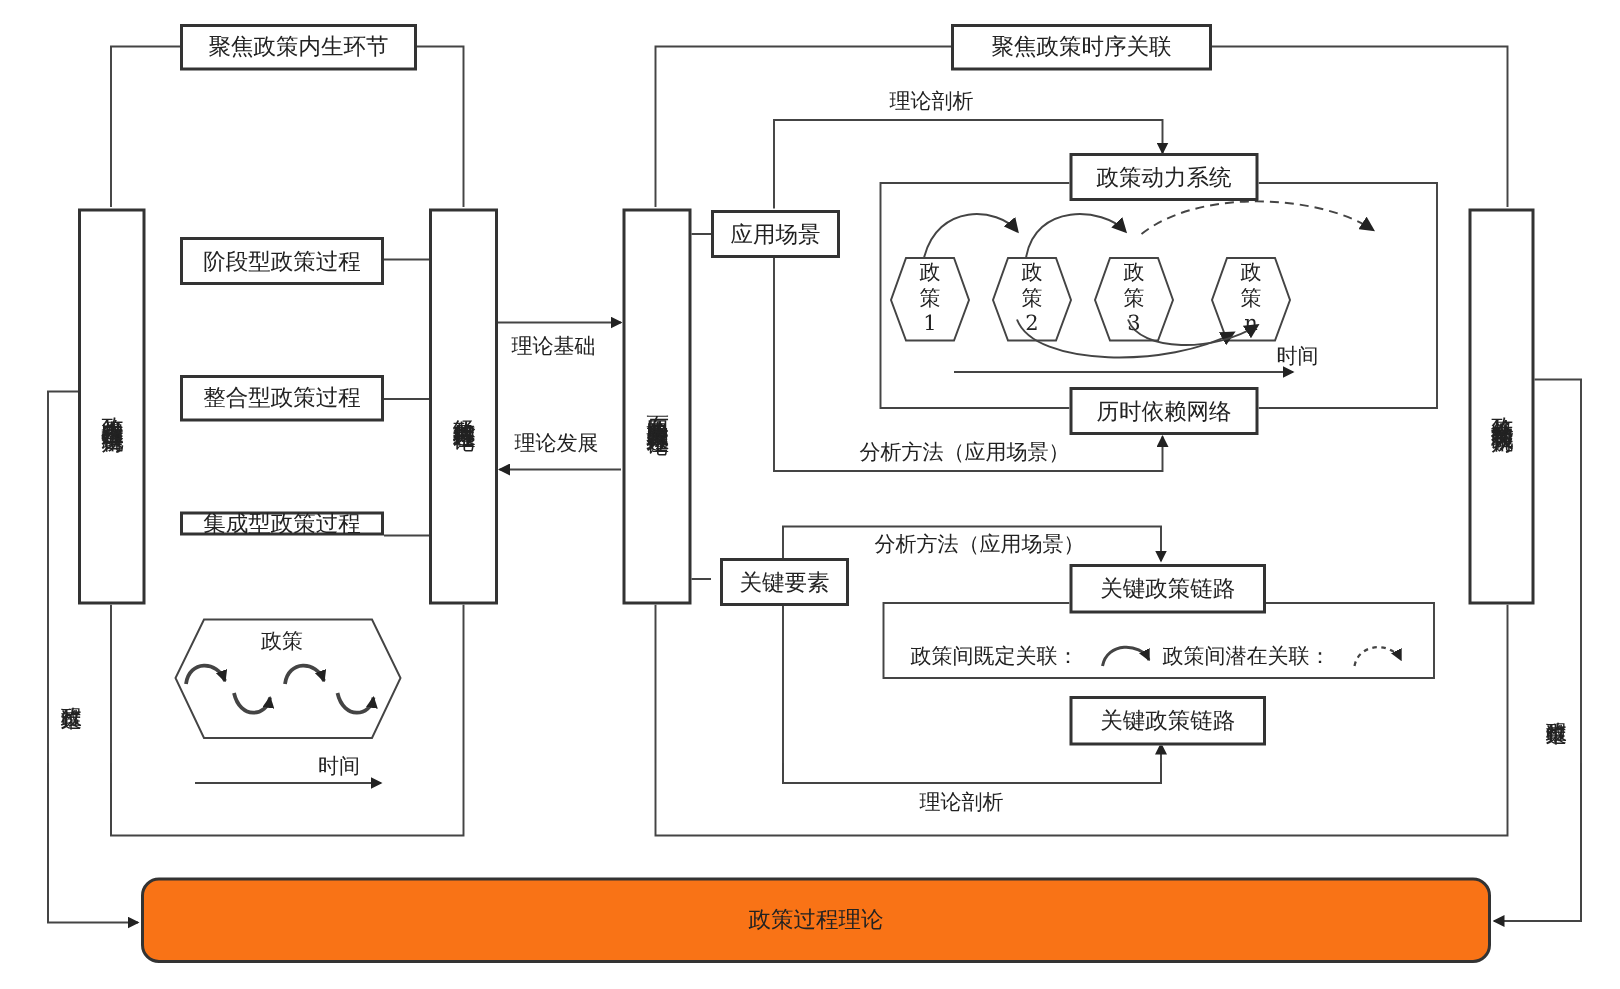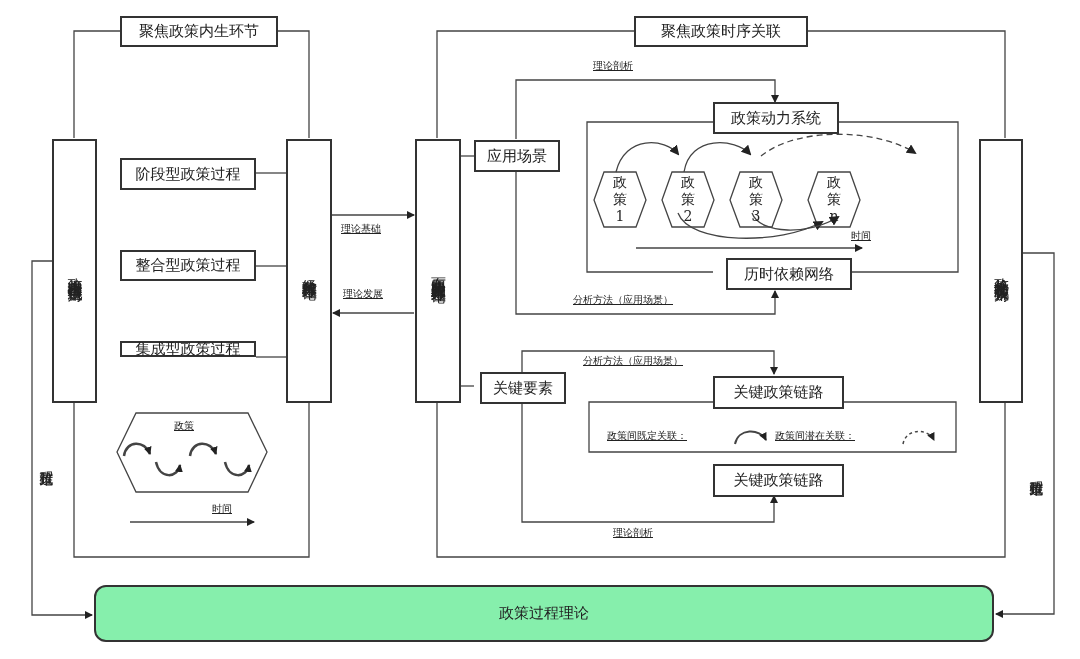--- a/index.html
+++ b/index.html
@@ -4,24 +4,24 @@
 <style>
   html, body { margin: 0; padding: 0; background: #ffffff; }
   body { width: 1080px; height: 659px; position: relative; overflow: hidden;
          font-family: "DejaVu Serif", "Liberation Serif", serif; color: #222; }
   #wires { position: absolute; left: 0; top: 0; width: 1080px; height: 659px; }
   .box { position: absolute; box-sizing: border-box; border: 2px solid #333; background: #fff;
          display: flex; align-items: center; justify-content: center; font-size: 15px; white-space: nowrap; }
   .vbox { position: absolute; box-sizing: border-box; border: 2px solid #333; background: #fff;
           display: flex; align-items: center; justify-content: center; }
   .vtext { writing-mode: vertical-rl; text-orientation: upright; font-size: 15px; letter-spacing: 1px; line-height: 1; }
-  .lbl { position: absolute; font-size: 10px; white-space: nowrap; background: transparent; text-decoration: underline; }
+  .lbl { position: absolute; font-size: 14px; white-space: nowrap; background: transparent; }
   .vlbl { position: absolute; writing-mode: vertical-rl; text-orientation: upright; font-size: 14px; line-height: 1; }
   .base { position: absolute; left: 94px; top: 585px; width: 900px; height: 57px; box-sizing: border-box;
-          border: 2px solid #333; border-radius: 12px; background: #86efac;
+          border: 2px solid #333; border-radius: 12px; background: #f97316;
           display: flex; align-items: center; justify-content: center; font-size: 15px; }
   .hex-txt { position: absolute; font-size: 14px; text-align: center; line-height: 17px; width: 40px; }
 </style>
 </head>
 <body>
 
 <svg id="wires" viewBox="0 0 1080 659">
   <defs>
     <marker id="ah" markerWidth="8" markerHeight="8" refX="7" refY="4" orient="auto" markerUnits="userSpaceOnUse">
       <path d="M0,0 L8,4 L0,8 z" fill="#222"></path>
@@ -144,21 +144,21 @@
   <div>策</div>
   <div>3</div>
 </div>
 <div class="hex-txt" style="left:814px;top:174px;">
   <div>政</div>
   <div>策</div>
   <div>n</div>
 </div>
 <div class="lbl" style="left:851px;top:229px;">时间</div>
 
-<div class="box" style="left:713px;top:258px;width:126px;height:32px;margin-left:13px;">
+<div class="box" style="left:713px;top:258px;width:126px;height:32px;">
   <span>历时依赖网络</span>
 </div>
 <div class="lbl" style="left:573px;top:293px;">分析方法（应用场景）</div>
 
 <div class="box" style="left:480px;top:372px;width:86px;height:32px;">
   <span>关键要素</span>
 </div>
 <div class="lbl" style="left:583px;top:354px;">分析方法（应用场景）</div>
 <div class="box" style="left:713px;top:376px;width:131px;height:33px;">
   <span>关键政策链路</span>

